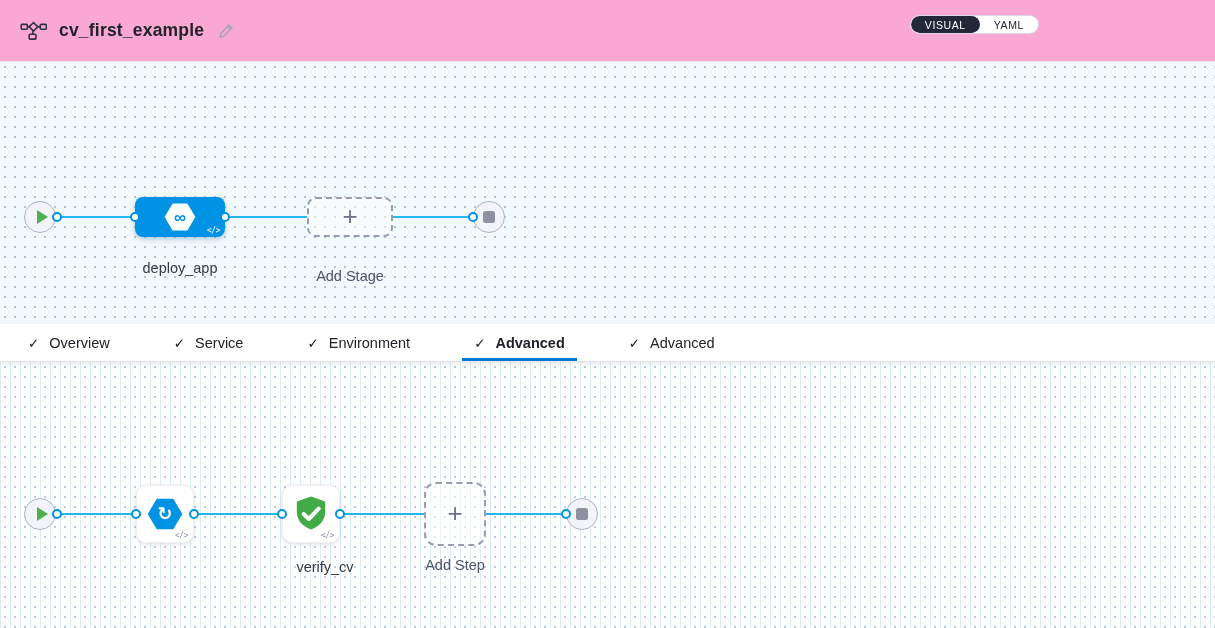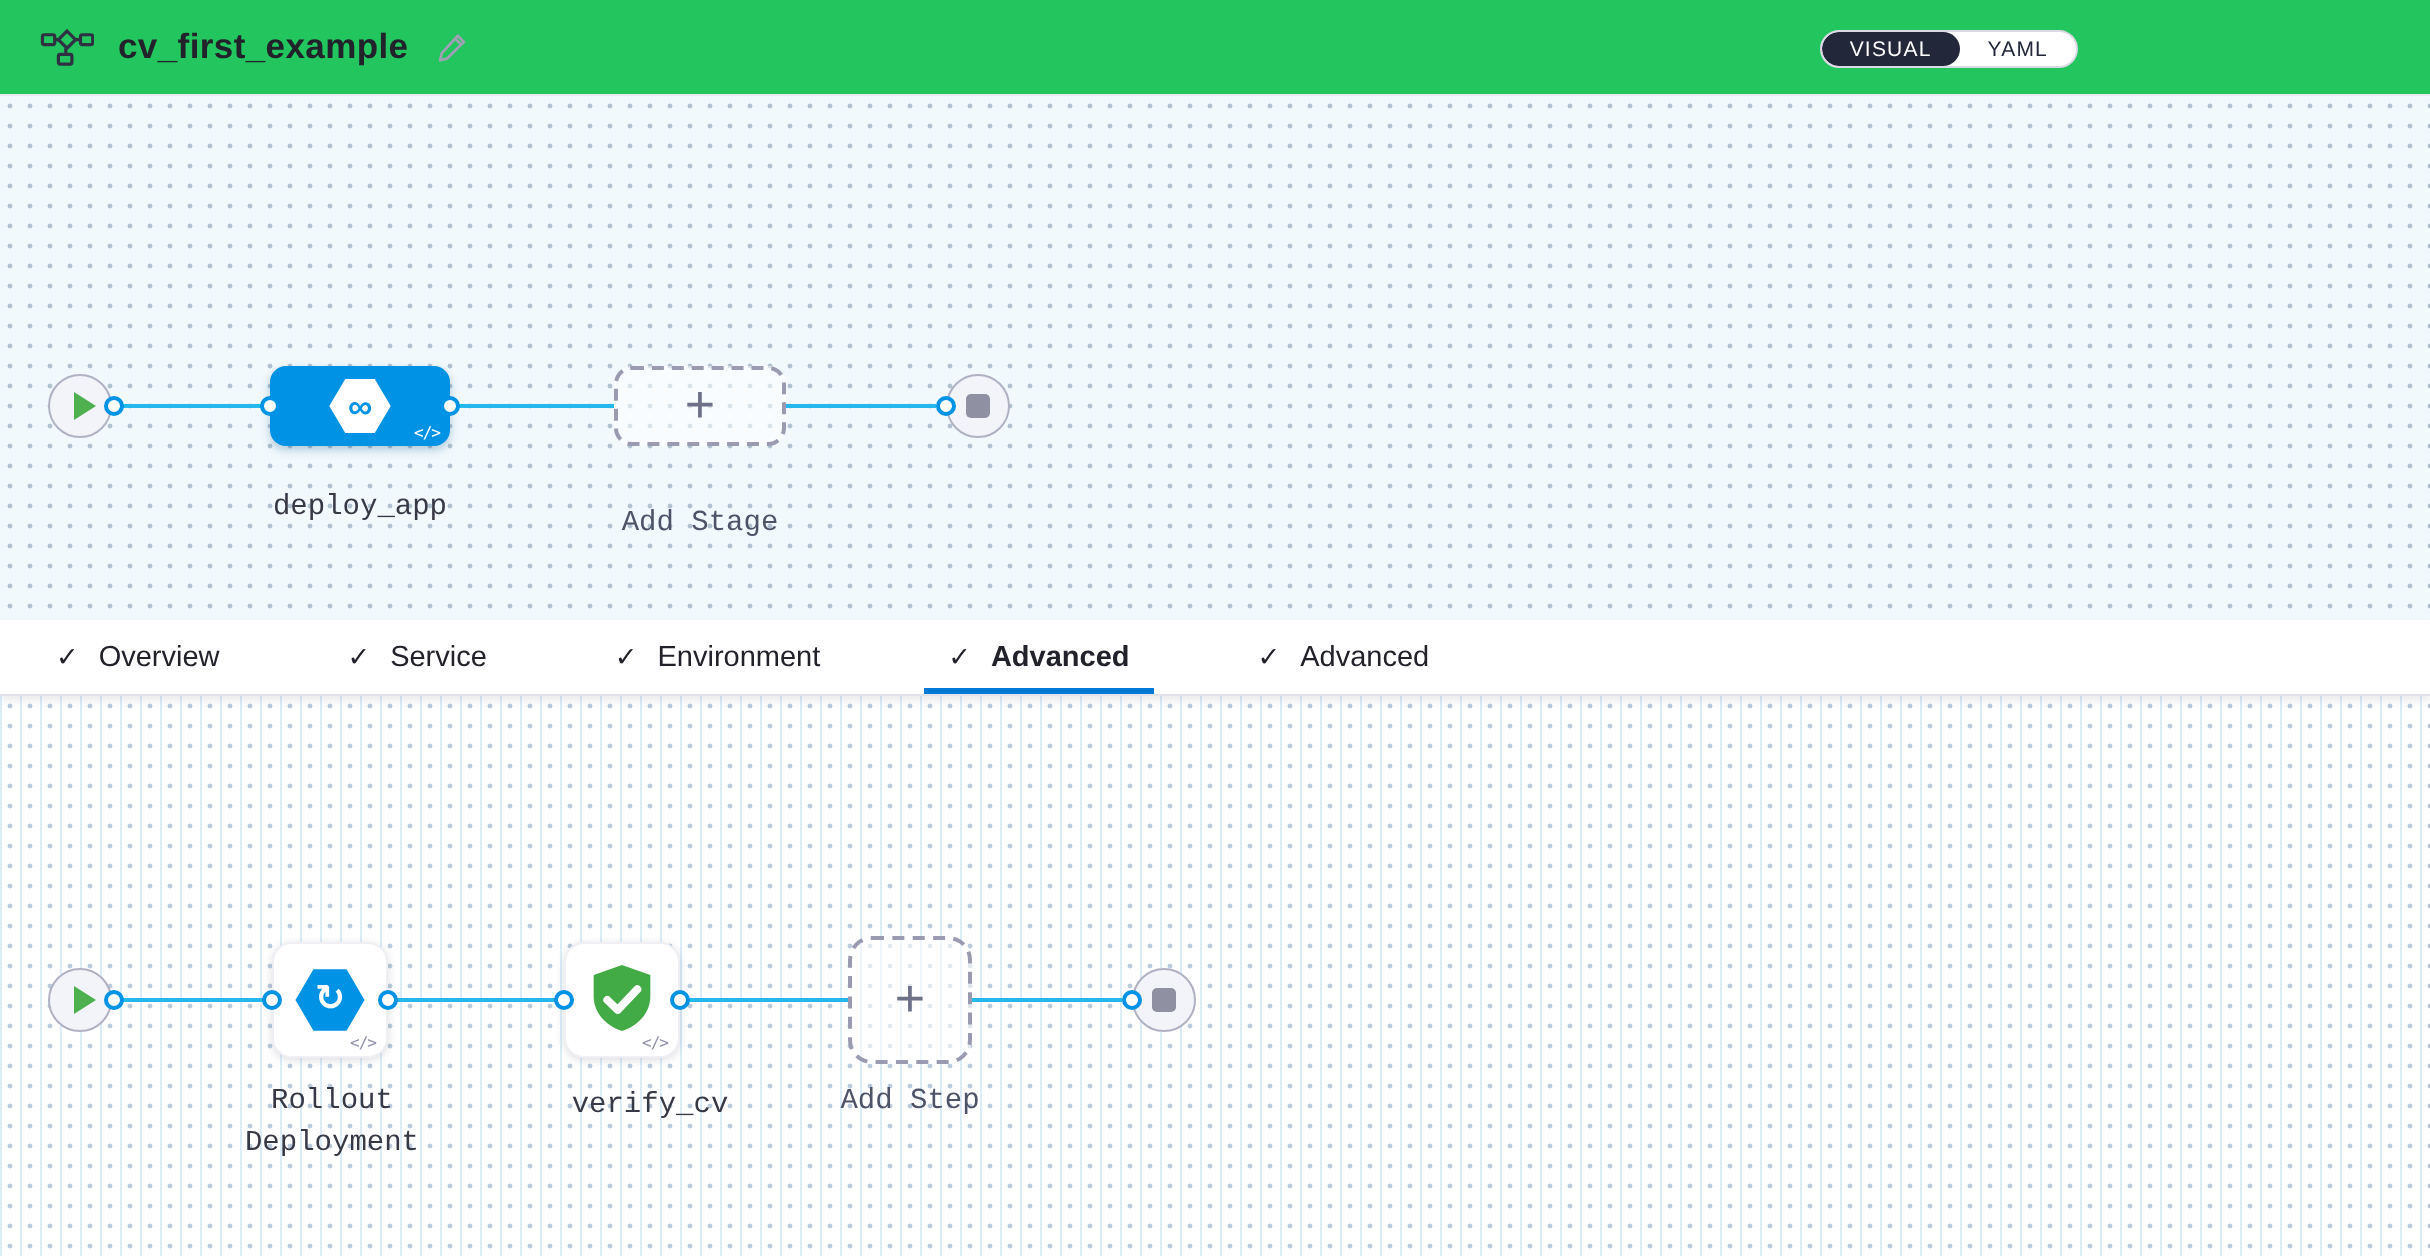--- a/index.html
+++ b/index.html
@@ -1,21 +1,21 @@
 <!DOCTYPE html>
 <html><head>
 <meta charset="utf-8">
 <style>
   * { box-sizing: border-box; margin: 0; padding: 0; }
   html, body { width: 1215px; height: 628px; overflow: hidden; }
   body { font-family: "Liberation Sans", "DejaVu Sans", sans-serif; background: #fff; }
 
   
   .header {
-    height: 48px; background: #22c55e; border-bottom: 1px solid #e8e8ef;
+    height: 62px; background: #f9a8d4; border-bottom: 1px solid #e8e8ef;
     display: flex; align-items: center; padding: 16px 20px; position: relative; z-index: 6;
   }
   .pipeline-icon { margin-right: 12px; display: flex; align-items: center; }
   .page-title { font-size: 17.5px; font-weight: bold; color: #22222a; letter-spacing: .2px; }
   .edit-pencil { margin-left: 14px; display: flex; align-items: center; cursor: pointer; }
   .view-toggle {
     position: absolute; right: 176px; top: 15px; height: 19px;
     display: flex; align-items: stretch; border: 1px solid #d9dae5; border-radius: 999px;
     background: #fff; overflow: hidden;
   }
@@ -95,21 +95,21 @@
     clip-path: polygon(27% 2%, 73% 2%, 98% 50%, 73% 98%, 27% 98%, 2% 50%);
     display: flex; align-items: center; justify-content: center; position: relative;
   }
   .hex-blue .inner {
     color: #fff; font-size: 18px; font-weight: bold; line-height: 1;
     font-family: "DejaVu Sans", sans-serif;
   }
 
   .node-label {
     position: absolute; font-size: 14.5px; color: #383946; text-align: center;
-    line-height: 21px; z-index: 2; font-family: Liberation Mono, monospace;
+    line-height: 21px; z-index: 2;
   }
   .node-label.dim { color: #4e5368; }
 
   
   .tabbar {
     height: 38px; background: #fff; display: flex; align-items: stretch;
     padding-left: 16px; border-bottom: 1px solid #e2e2ea;
     box-shadow: 0 2px 4px rgba(96,97,112,.14); position: relative; z-index: 5;
   }
   .tab {
@@ -218,21 +218,20 @@
   <div class="port" style="left:52px; top:147px;"></div>
 
   <div class="step-card" style="left:136px; top:123px;">
     <span class="hex-blue">
       <span class="inner">↻</span>
     </span>
     <span class="code-chip on-white">&lt;/&gt;</span>
   </div>
   <div class="port" style="left:131px; top:147px;"></div>
   <div class="port" style="left:189px; top:147px;"></div>
-  <div class="node-label" style="left:105px; top:193px; width:122px;">Rollout Deployment</div>
 
   <div class="step-card" style="left:282px; top:123px;">
     <svg width="40" height="40" viewBox="0 0 24 24">
       <path d="M12 1.5l8.5 3v6.2c0 5.3-3.7 9-8.5 10.6-4.8-1.6-8.5-5.3-8.5-10.6V4.5z" fill="#42ab45"></path>
       <polyline points="7.6,12 10.7,15 16.6,8.8" fill="none" stroke="#fff" stroke-width="2.4" stroke-linecap="round" stroke-linejoin="round"></polyline>
     </svg>
     <span class="code-chip on-white">&lt;/&gt;</span>
   </div>
   <div class="port" style="left:277px; top:147px;"></div>
   <div class="port" style="left:335px; top:147px;"></div>

